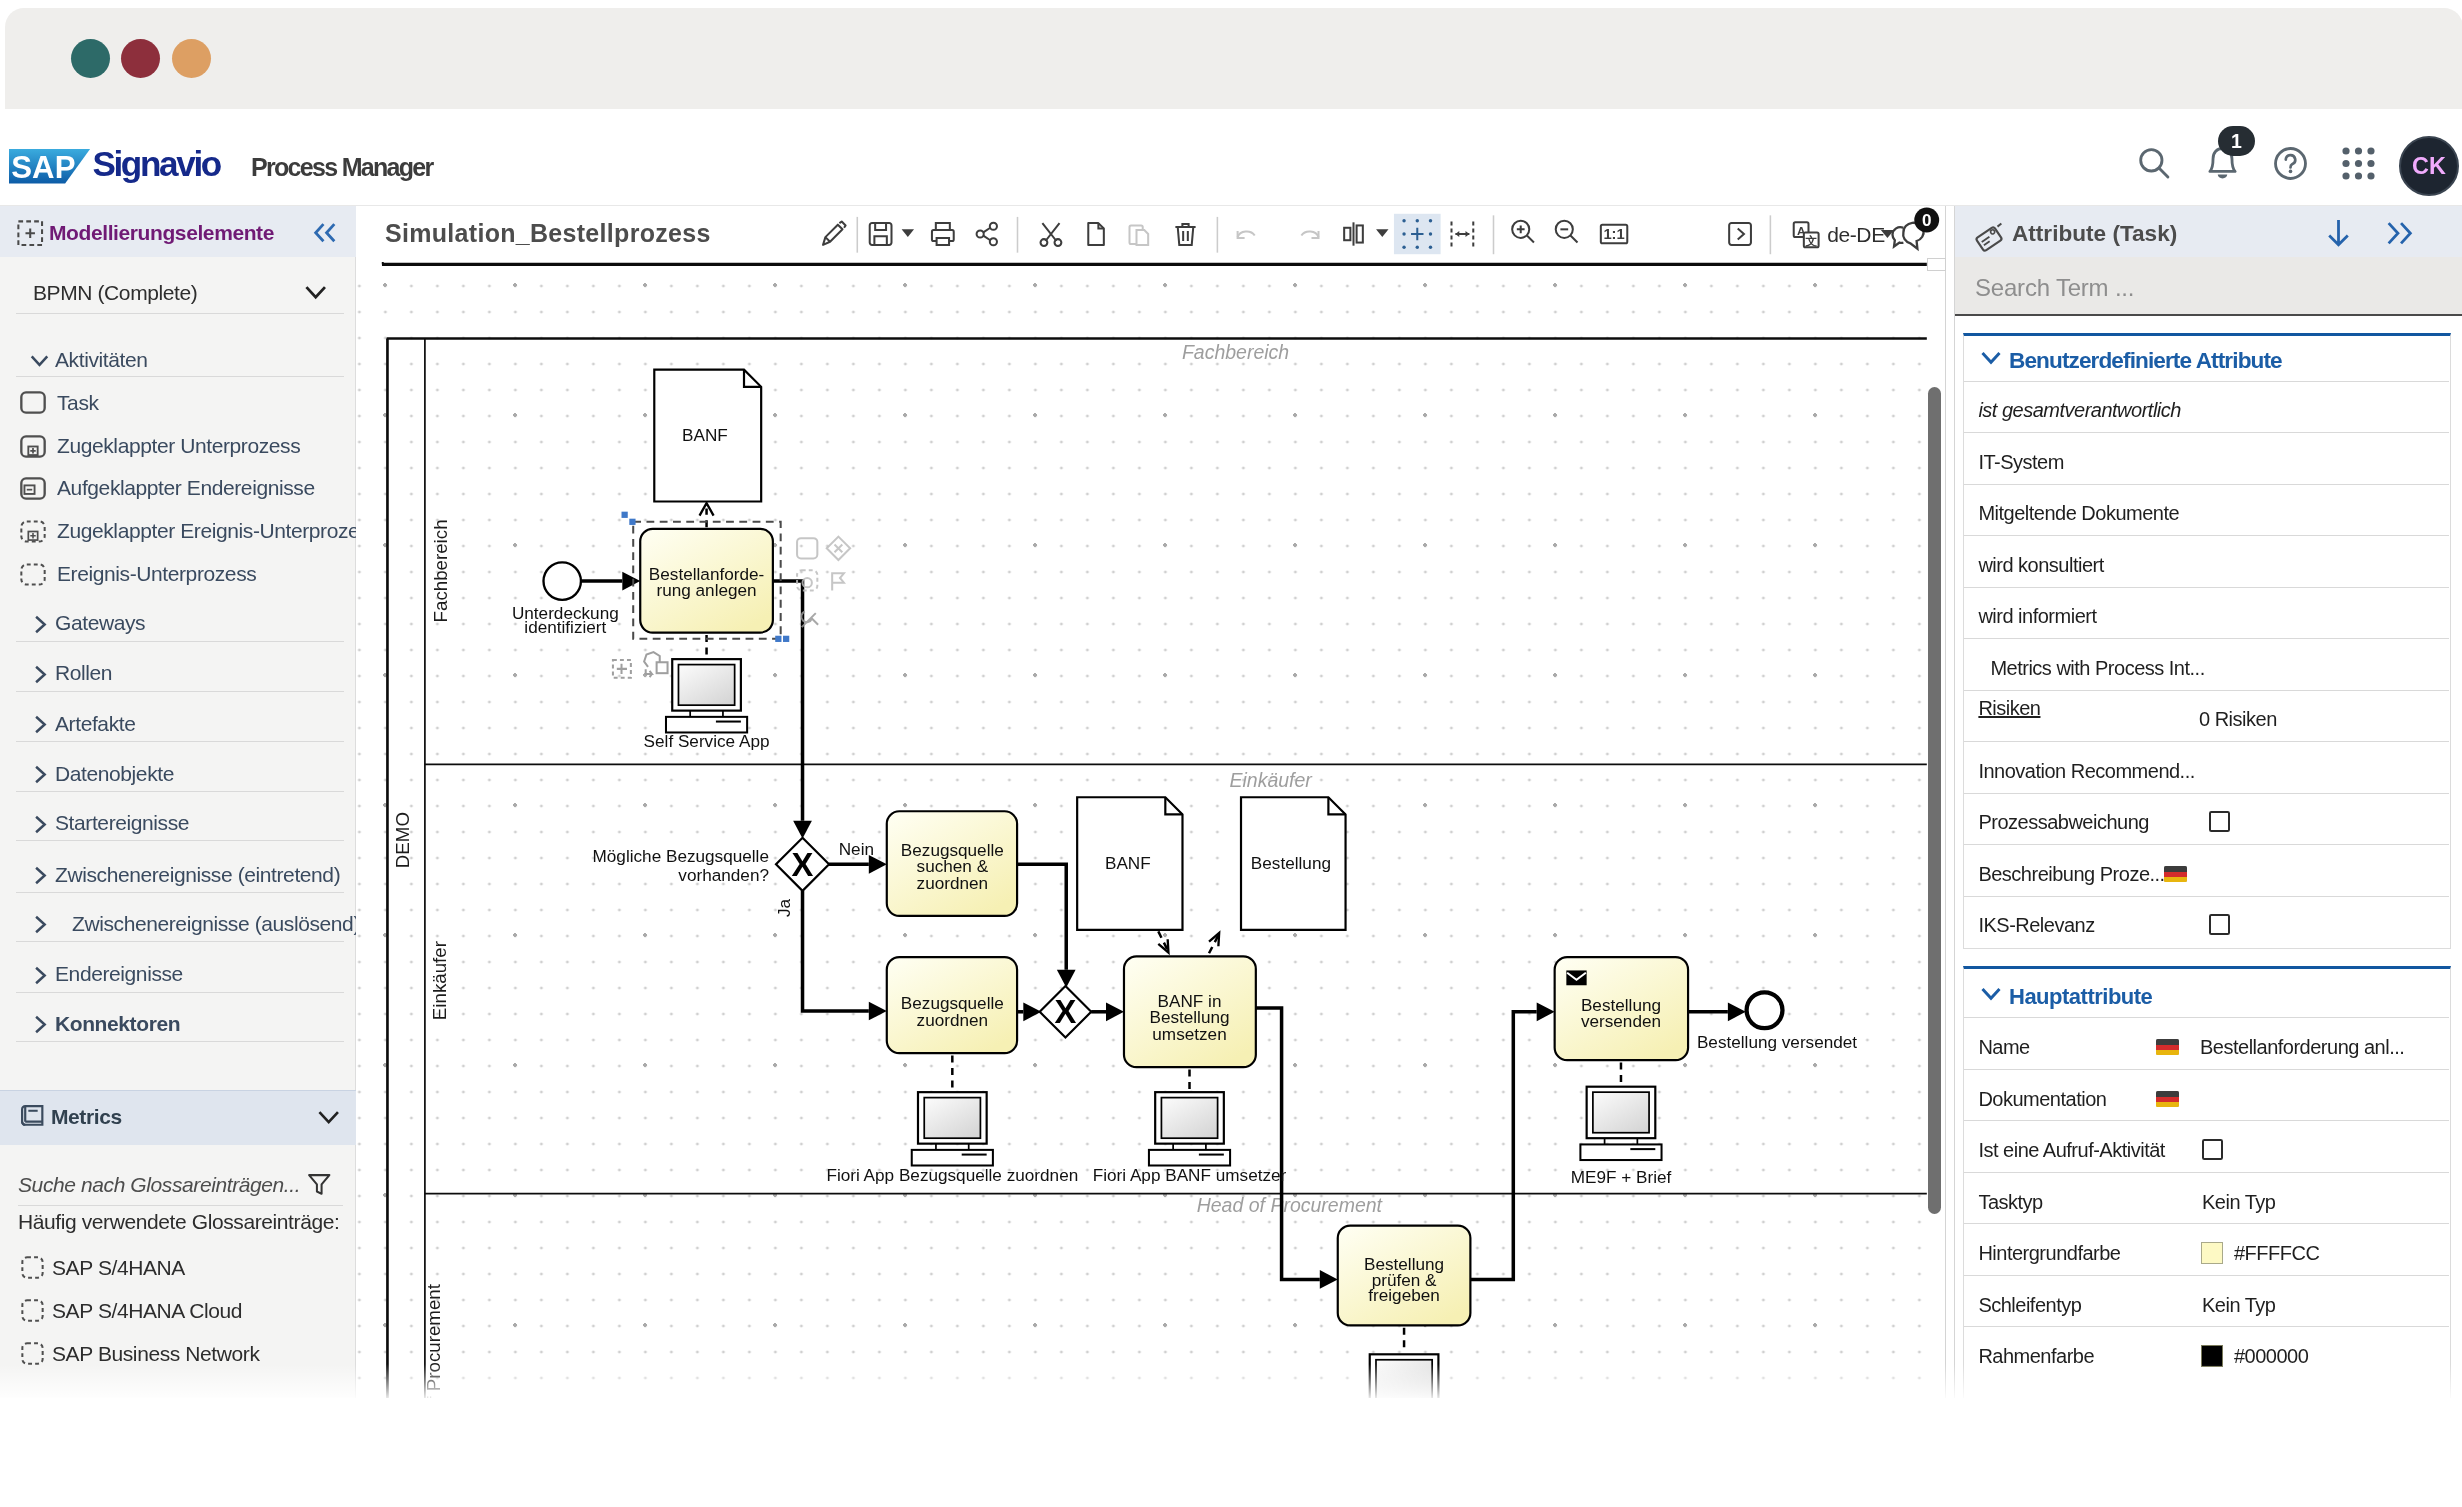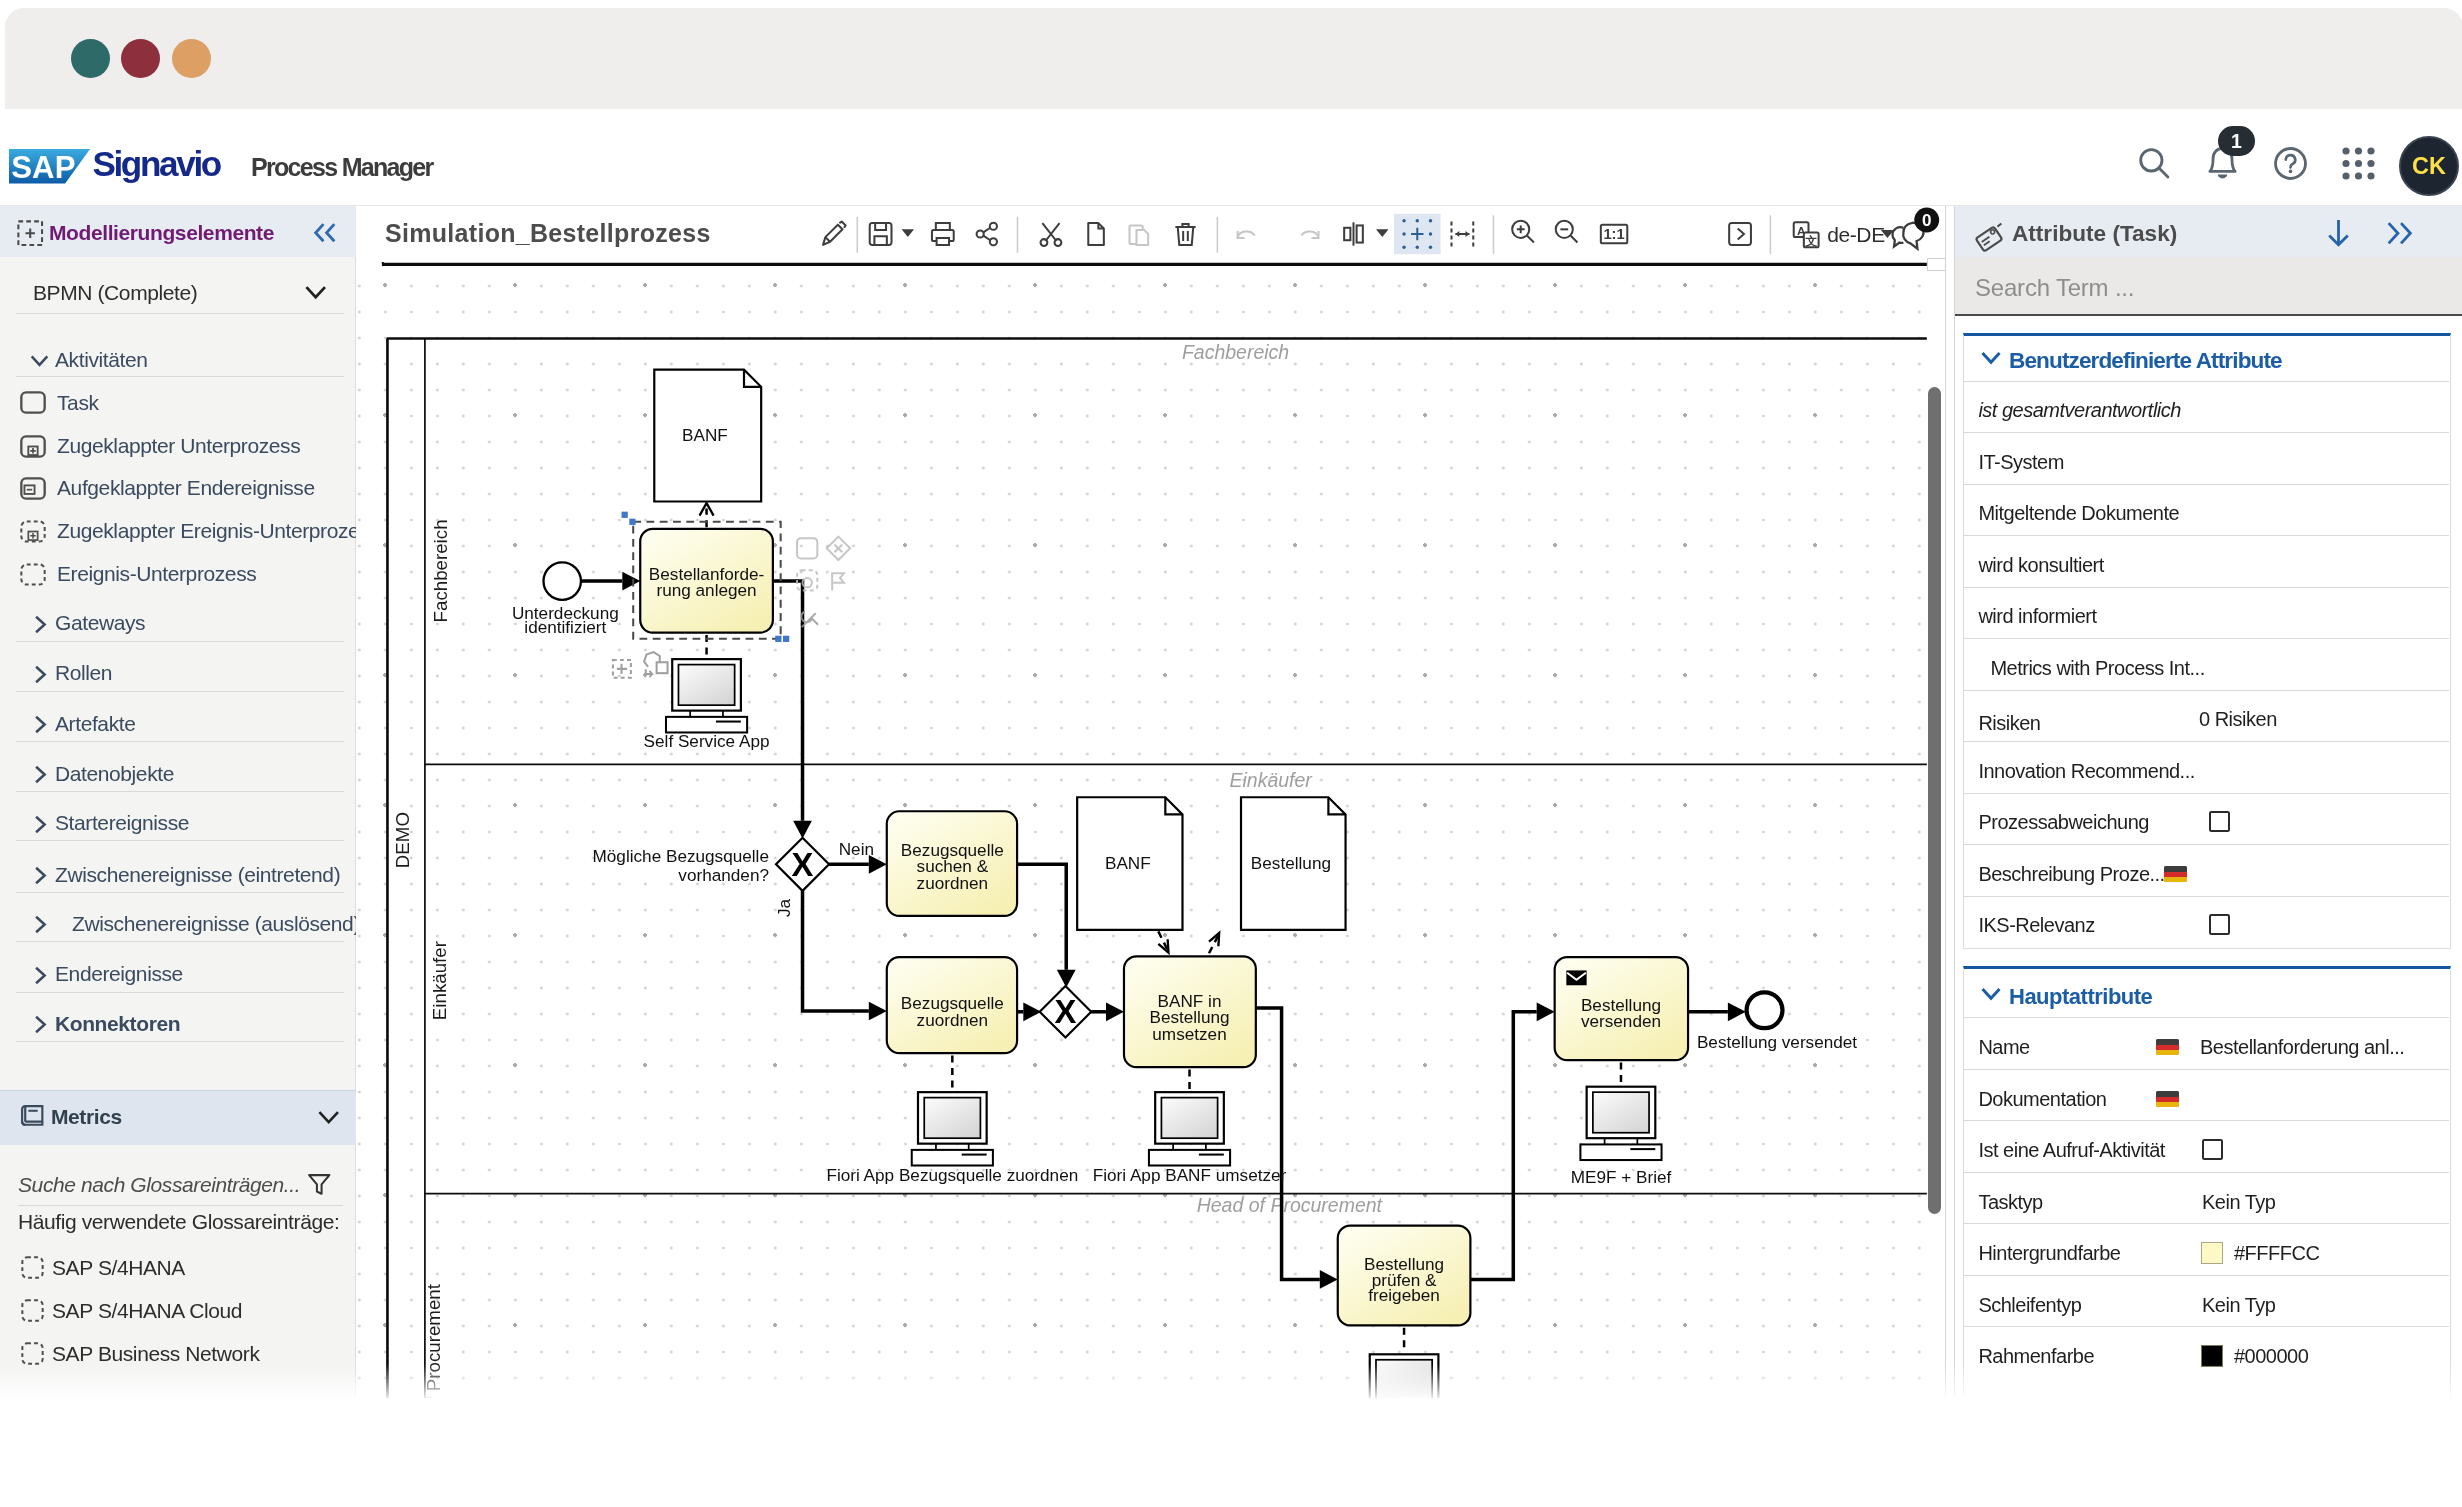--- a/index.html
+++ b/index.html
@@ -90,21 +90,21 @@
           <circle cx="41" cy="9" r="4.6"></circle>
         <circle cx="9" cy="25" r="4.6"></circle>
           <circle cx="25" cy="25" r="4.6"></circle>
           <circle cx="41" cy="25" r="4.6"></circle>
         <circle cx="9" cy="41" r="4.6"></circle>
           <circle cx="25" cy="41" r="4.6"></circle>
           <circle cx="41" cy="41" r="4.6"></circle>
       </g>
     </svg>
     <div class="abs" style="left:2399px; top:26.5px; width:60px; height:60px; background:#1d2530; border:2.3px solid #3a4450; border-radius:50%;
-         color:#fde047; font-size:23.4px; font-weight:bold; text-align:center; line-height:56px;">CK</div>
+         color:#f0abfc; font-size:23.4px; font-weight:bold; text-align:center; line-height:56px;">CK</div>
   </div>
 
   <div id="sidebar" class="abs">
     <div class="band" style="top:0; height:51px;"></div>
     <svg class="abs" style="left:15.6px; top:12.5px;" width="30" height="30" viewBox="0 0 38 38">
       <rect x="3" y="3" width="30" height="30" fill="none" stroke="#4a4a4a" stroke-width="2.6" stroke-dasharray="6 4"></rect>
       <path d="M18,12 V24 M12,18 H24" stroke="#4a4a4a" stroke-width="2.6"></path>
     </svg>
     <div class="sideItem" style="left:49px; top:12.5px; height:28px; line-height:28px; width:265px; font-weight:bold; color:#701a75;">Modellierungselemente</div>
     <svg class="abs" style="left:311px; top:15px;" width="28" height="23.4" viewBox="0 0 36 30">
@@ -586,21 +586,21 @@
     <div class="prow" style="top:242px;">IT-System</div>
     <div class="pline" style="top:278px;"></div>
     <div class="prow" style="top:293px;">Mitgeltende Dokumente</div>
     <div class="pline" style="top:329px;"></div>
     <div class="prow" style="top:345px;">wird konsultiert</div>
     <div class="pline" style="top:381px;"></div>
     <div class="prow" style="top:396px;">wird informiert</div>
     <div class="pline" style="top:432px;"></div>
     <div class="prow" style="top:448px;margin-left:12px;">Metrics with Process Int...</div>
     <div class="pline" style="top:484px;"></div>
-    <div class="prow" style="top:503px;">Risiken</div>
+    <div class="prow" style="top:488px;text-decoration:underline;">Risiken</div>
     <div class="prow" style="top:499px; left:244px;">0 Risiken</div>
     <div class="pline" style="top:535px;"></div>
     <div class="prow" style="top:551px;">Innovation Recommend...</div>
     <div class="pline" style="top:587px;"></div>
     <div class="prow" style="top:602px;">Prozessabweichung</div>
     <div class="checkbox" style="left:254px; top:605px;"></div>
     <div class="pline" style="top:638px;"></div>
     <div class="prow" style="top:654px;">Beschreibung Proze...</div>
     <div class="flagDE" style="left:209px; top:660px;">
         <i style="top:0;background:#3c3c3c;"></i>

